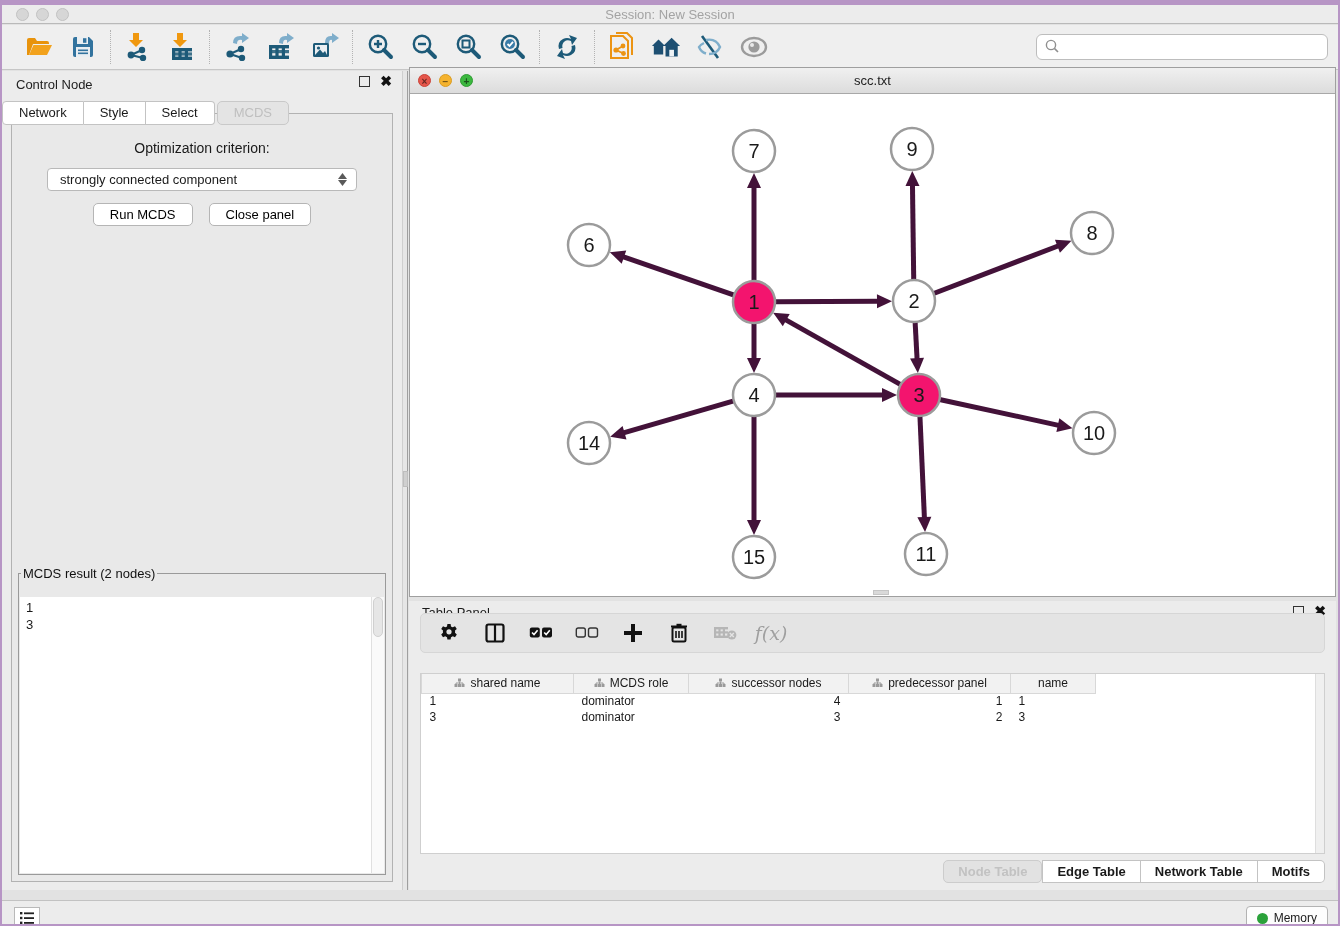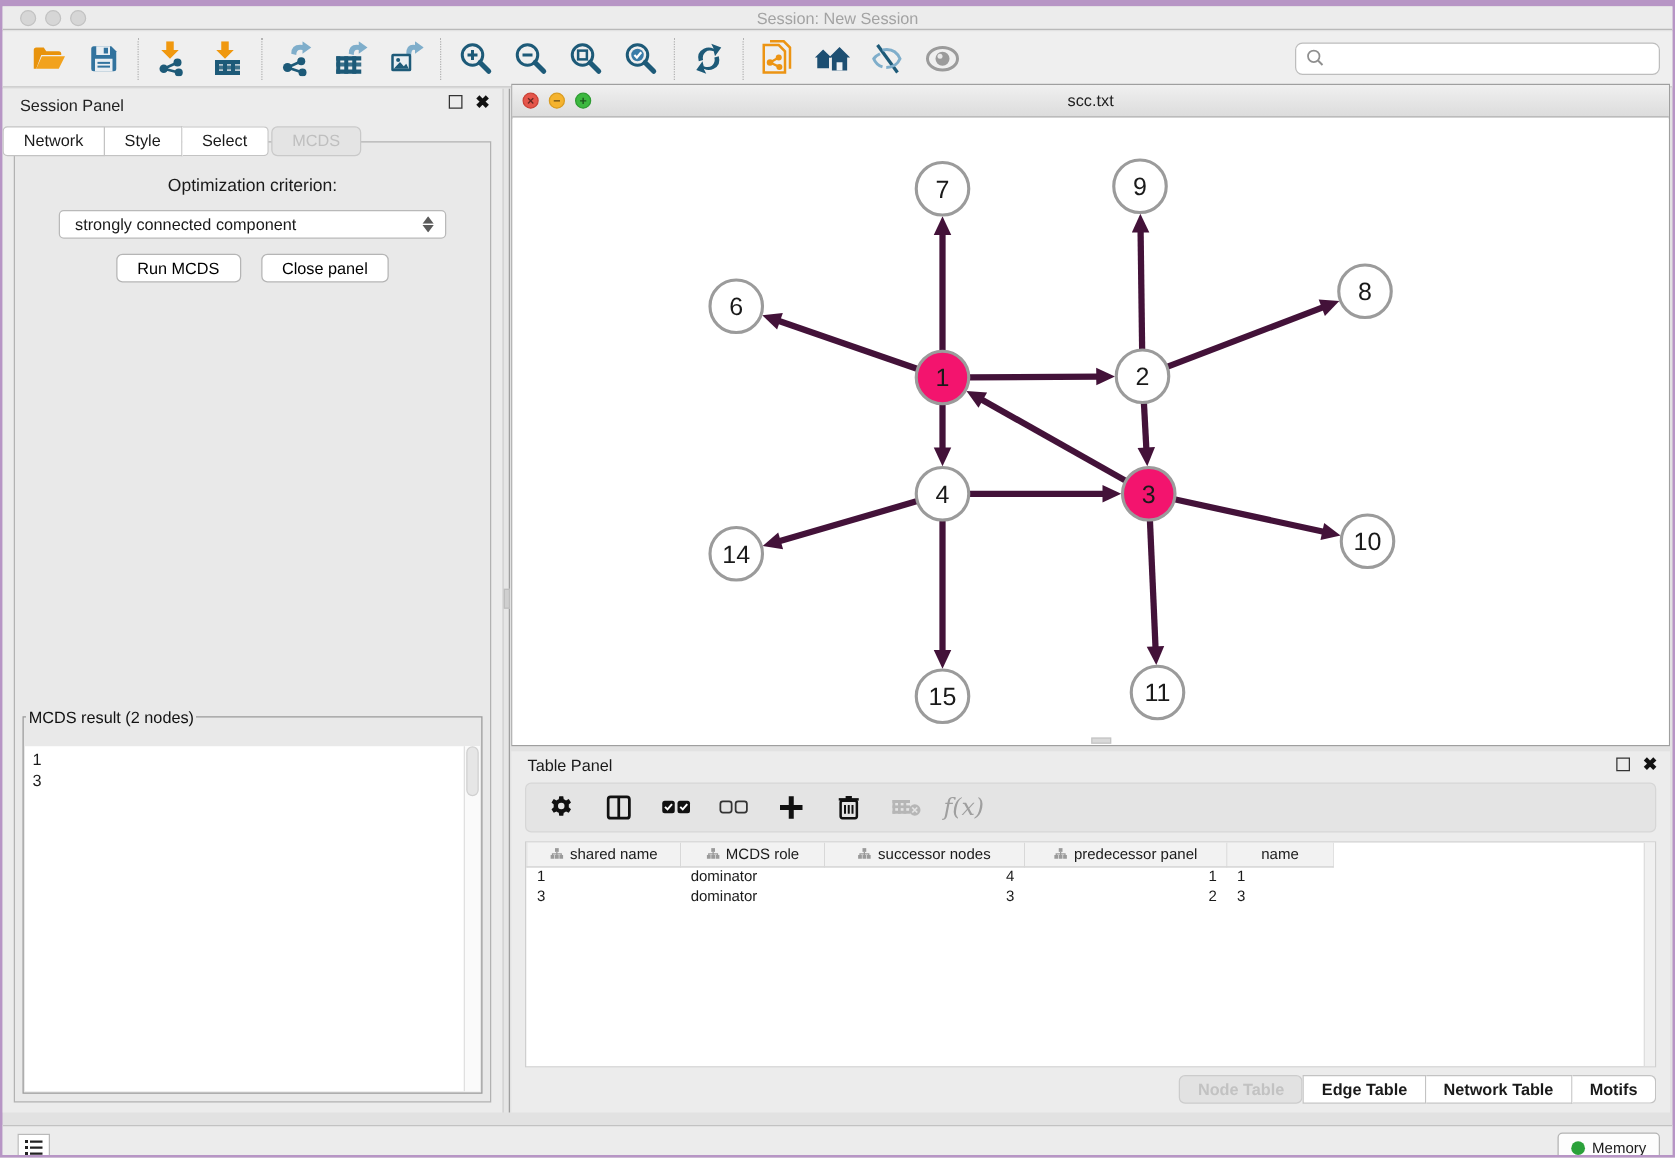--- a/index.html
+++ b/index.html
@@ -81,21 +81,21 @@
   .nt-red { left:8px; background:#e5564b; border:1px solid #ca4338; }
   .nt-yellow { left:29px; background:#f5b32e; border:1px solid #d99c22; }
   .nt-green { left:50px; background:#3cb83f; border:1px solid #2f9c33; }
   .net-canvas { position:absolute; left:0; right:0; top:27px; bottom:0; background:#fff; }
   .net-handle-bottom { position:absolute; bottom:1px; left:50%; width:16px; height:5px;
     background:#d9d9d9; border:1px solid #c5c5c5; }
 
   
   .table-panel { position:absolute; left:407px; top:596px; width:927px; bottom:34px; background:#ececec; }
   .tp-header { position:absolute; left:13px; top:4px; font-size:13px; }
-  .tp-toolbar { position:absolute; left:11px; right:11px; top:25px; height:40px; background:#e4e4e4;
+  .tp-toolbar { position:absolute; left:11px; right:11px; top:12px; height:40px; background:#e4e4e4;
     border:1px solid #d6d6d6; border-radius:5px; display:flex; align-items:center; gap:22px;
     padding-left:16px; }
   .tp-tool { display:flex; align-items:center; justify-content:center; width:24px; height:24px; }
   .tp-table-area { position:absolute; left:11px; right:11px; top:72px; bottom:36px; background:#fff;
     border:1px solid #cfcfcf; overflow:hidden; }
   .tp-scroll { position:absolute; right:0; top:0; bottom:0; width:9px; background:#f0f0f0;
     border-left:1px solid #dedede; }
   table.datatable { border-collapse:collapse; table-layout:fixed; font-size:12px; }
   table.datatable th { background:#f2f2f2; border:1px solid #d8d8d8; border-top:none;
     font-weight:normal; height:19px; padding:0 4px; position:relative; }
@@ -290,21 +290,21 @@
       <svg width="16" height="16" viewBox="0 0 16 16">
           <circle cx="7" cy="7" r="4.6" fill="none" stroke="#8f8f8f" stroke-width="1.4"></circle>
           <line x1="10.4" y1="10.4" x2="14" y2="14" stroke="#8f8f8f" stroke-width="1.6"></line>
         </svg>
     </span>
     <input type="text" placeholder="" style="">
   </div>
 </div>
 
 <div class="control-panel">
-  <div class="cp-header">Session Panel</div>
+  <div class="cp-header">Control Node</div>
   <div class="panel-controls">
     <span class="float-icon"></span>
     <span class="close-icon">✖</span>
   </div>
   <div class="cp-tabs">
       <div class="cp-tab">Network</div>
       <div class="cp-tab">Style</div>
       <div class="cp-tab last-plain">Select</div>
       <div class="cp-tab selected">MCDS</div>
     </div>
@@ -467,21 +467,21 @@
           <circle cx="18.8" cy="10" r="4.6" fill="#8a8a8a"></circle>
           <path d="M16.8 8 L20.8 12 M20.8 8 L16.8 12" stroke="#e4e4e4" stroke-width="1.4"></path>
         </svg>
     </span>
     <span class="tp-tool fx">f(x)</span>
   </div>
   <div class="tp-table-area">
     <table class="datatable">
       <thead>
           <tr>
-            <th style="width: 123px;">
+            <th style="width: 152px;">
               <div class="th-inner">
                 <svg width="11" height="10" viewBox="0 0 11 10">
                   <g fill="#9a9a9a">
                     <rect x="4" y="0.5" width="3" height="3"></rect>
                     <rect x="0.5" y="6" width="3" height="3"></rect>
                     <rect x="4" y="6" width="3" height="3"></rect>
                     <rect x="7.5" y="6" width="3" height="3"></rect>
                     <path d="M5.5 3.5 L5.5 5 M2 6 L2 5 L9 5 L9 6 M5.5 5 L5.5 6" stroke="#9a9a9a" fill="none"></path>
                   </g>
                 </svg>

